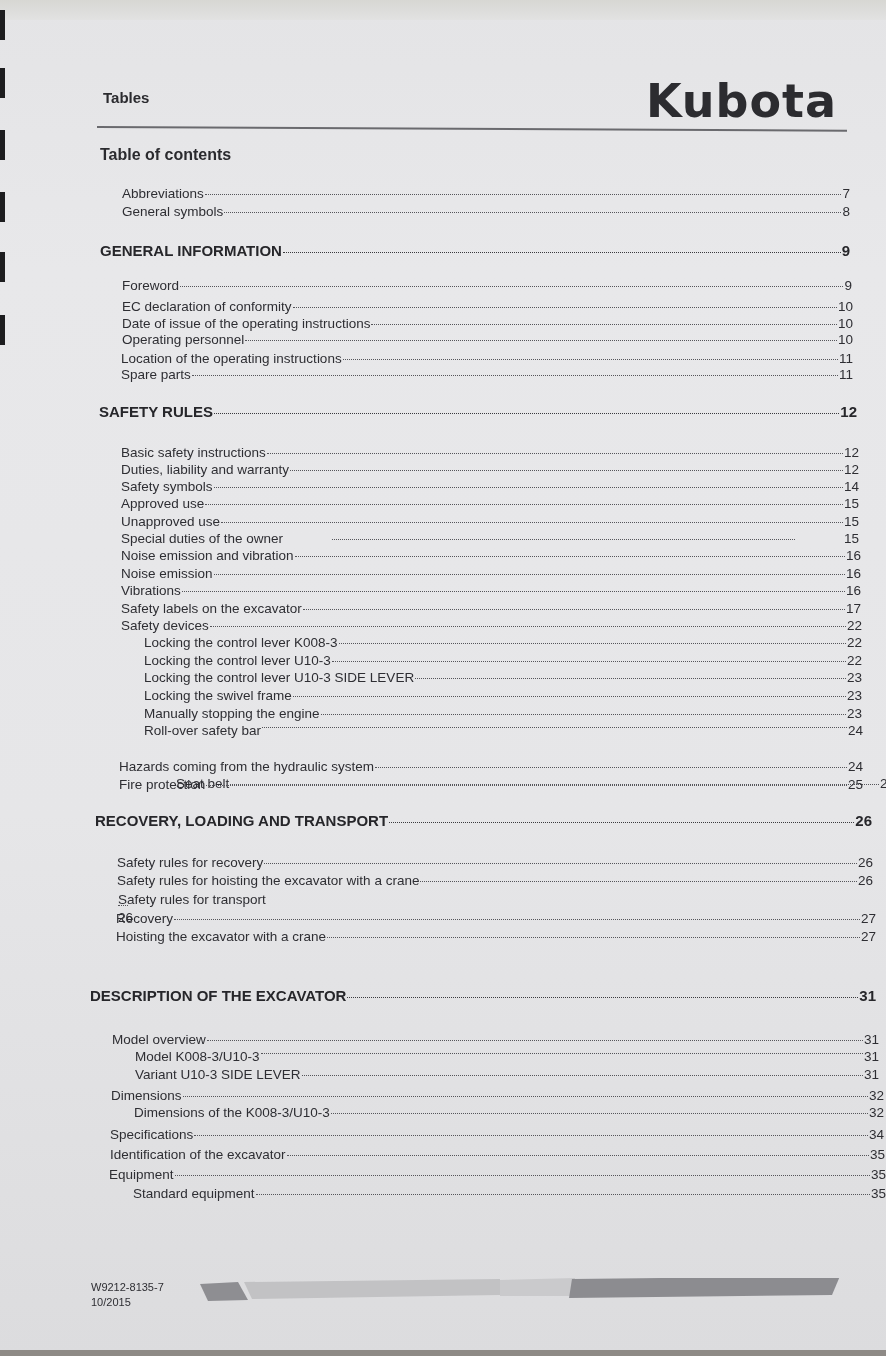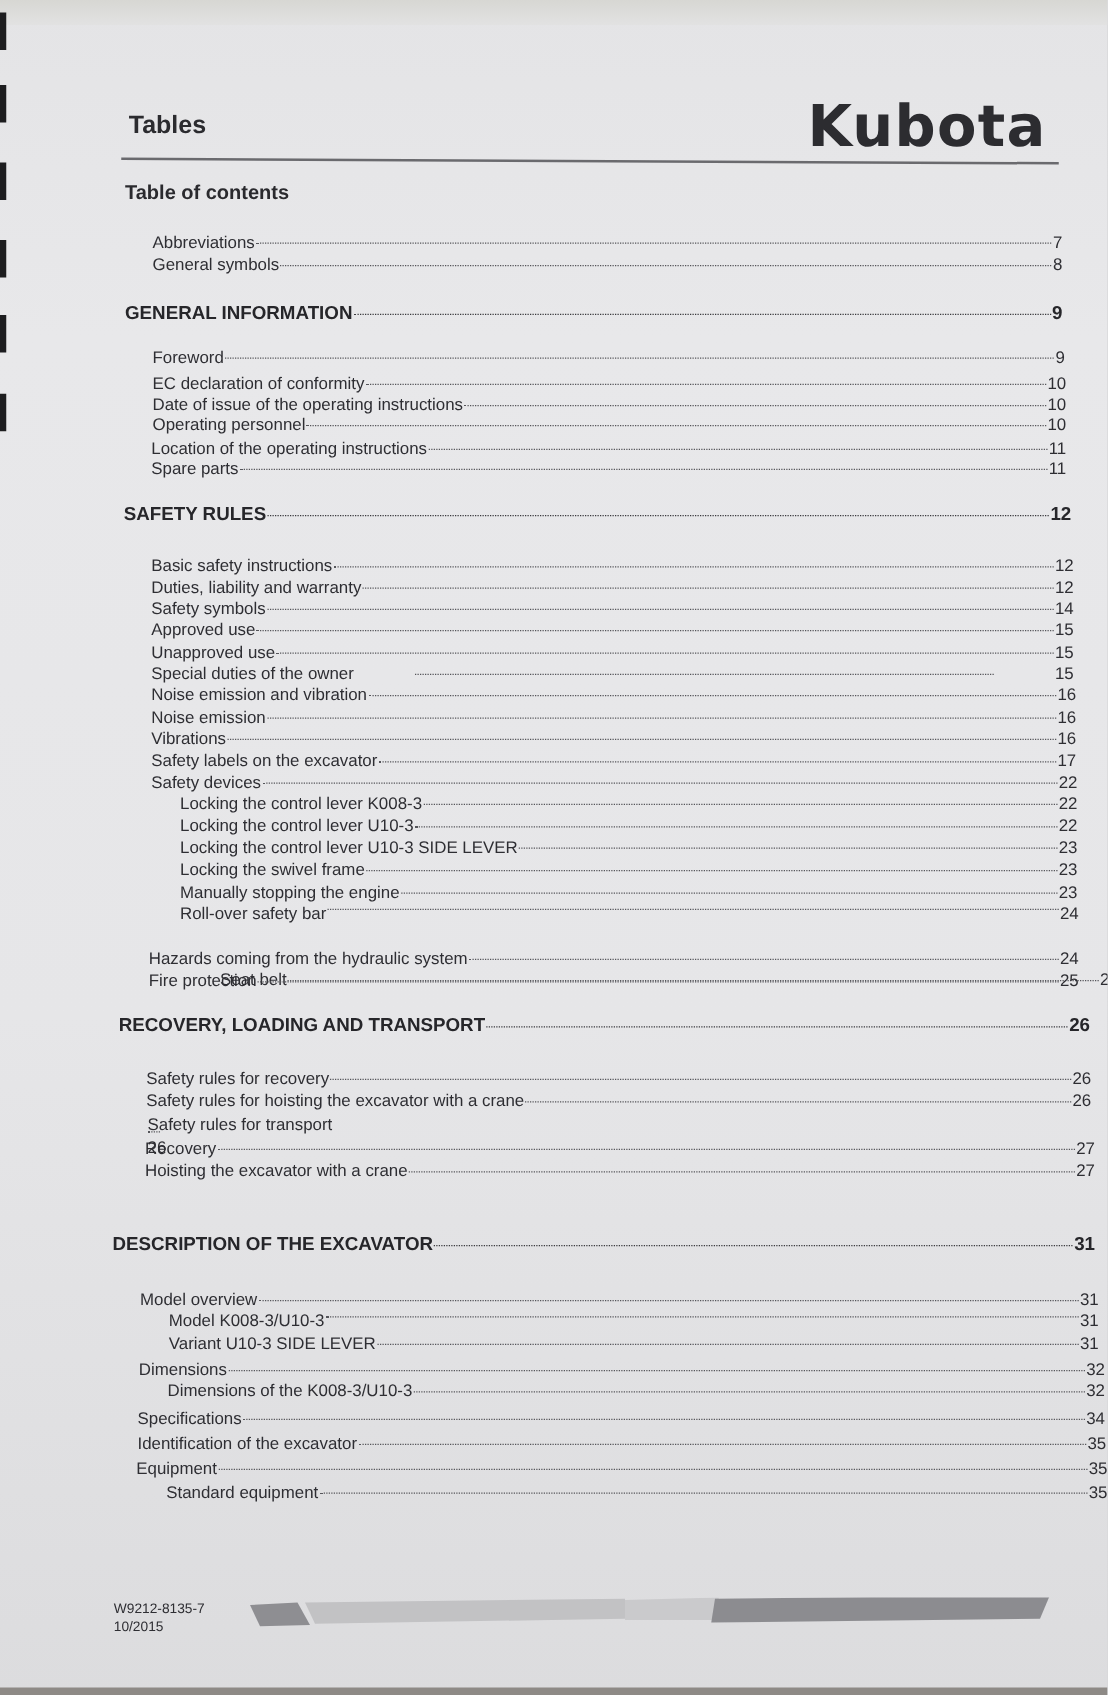--- a/index.html
+++ b/index.html
@@ -39,21 +39,21 @@
       position: absolute;
       left: 0;
       width: 5px;
       height: 30px;
       background: #1d1d1f;
     }
     .header-title {
       position: absolute;
       left: 103px;
       top: 89px;
-      font-size: 20px;
+      font-size: 15px;
       font-weight: bold;
       color: #2b2b2f;
     }
     .logo {
       position: absolute;
       left: 646px;
       top: 74px;
       font-size: 46px;
       font-weight: bold;
       letter-spacing: 1px;

